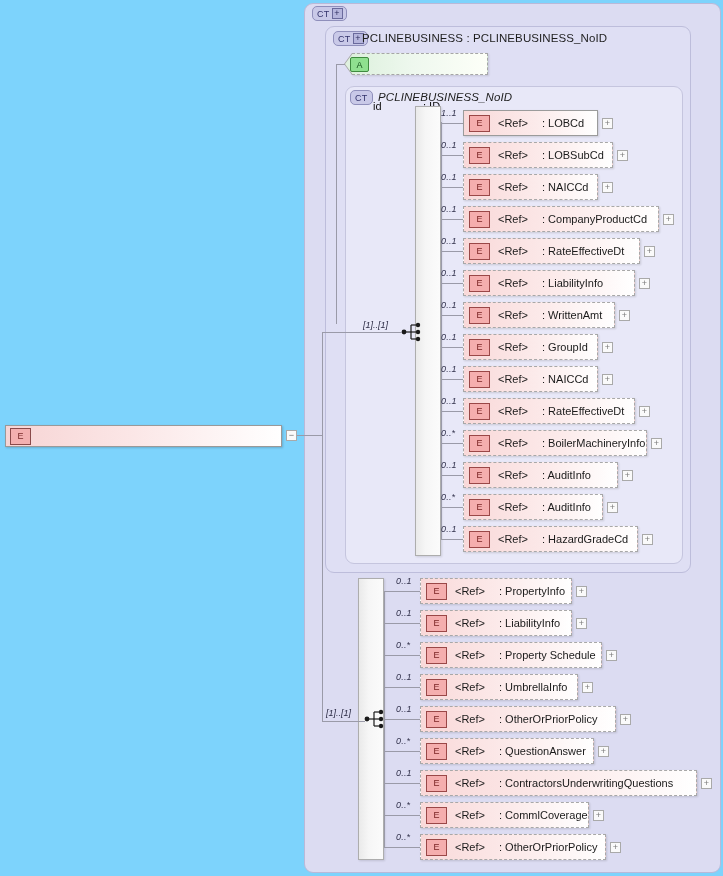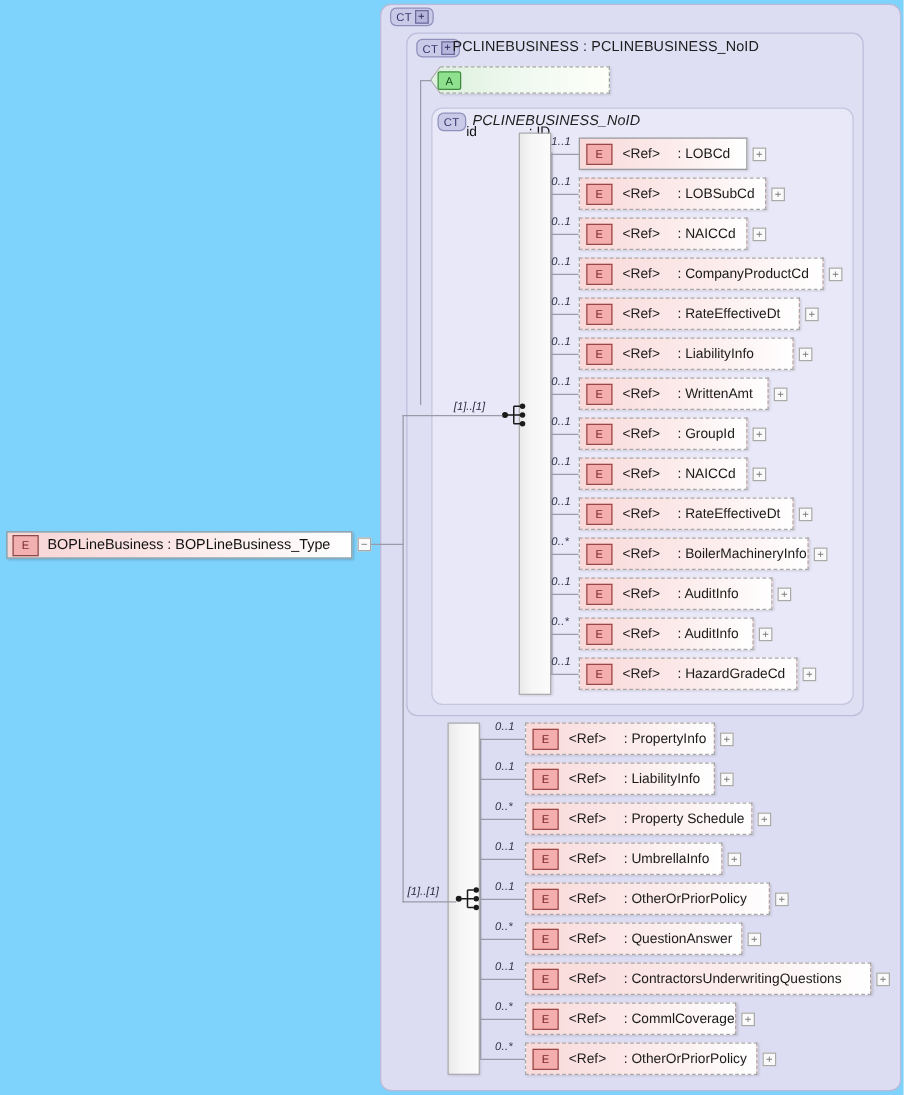--- a/index.html
+++ b/index.html
@@ -235,21 +235,20 @@
 
   <div class="attr-nose-b" style="left:344px;top:53px;"></div>
   <div class="attr-nose" style="left:345px;top:53px;"></div>
   <div class="attrrow" style="left:352px;top:53px;width:136px;"></div>
   <div class="abadge" style="left:350px;top:57px;">A</div>
   <div class="atxt" style="left:373px;top:58px;">id</div>
   <div class="atxt" style="left:423px;top:58px;">: ID</div>
 
   <div class="elembox" style="left:5px;top:425px;width:277px;height:22px;">
     <div class="ebadge">E</div>
-    <div class="etext">BOPLineBusiness : BOPLineBusiness_Type</div>
   </div>
   <div class="minusbox" style="left:286px;top:430px;">−</div>
 
   <div class="seqbar" style="left:415px;top:106px;width:26px;height:450px;"></div>
   <div class="seqbar" style="left:358px;top:578px;width:26px;height:282px;"></div>
 
   <div class="seqlabel" style="left:363px;top:320px;">[1]..[1]</div>
   <div class="seqlabel" style="left:326px;top:708px;">[1]..[1]</div>
 
   <svg class="seqicon" style="left:401px;top:322px;" viewBox="0 0 22 20">

